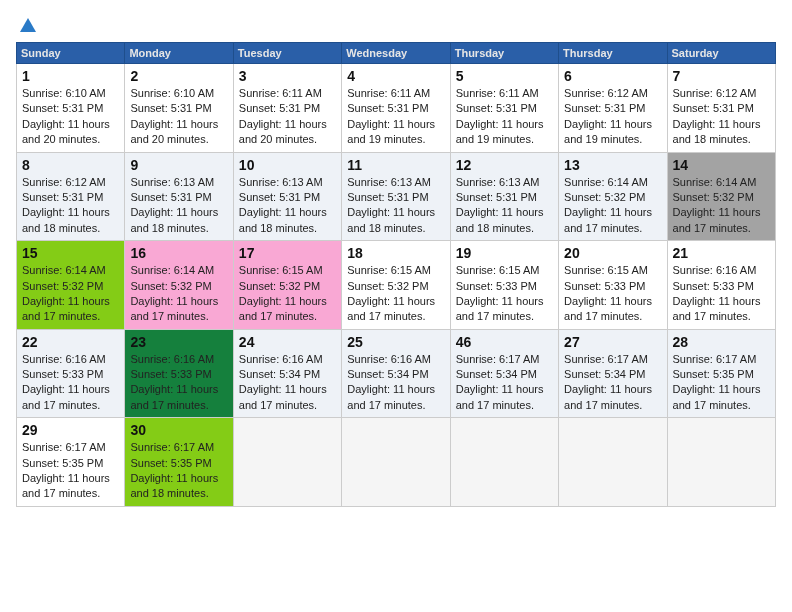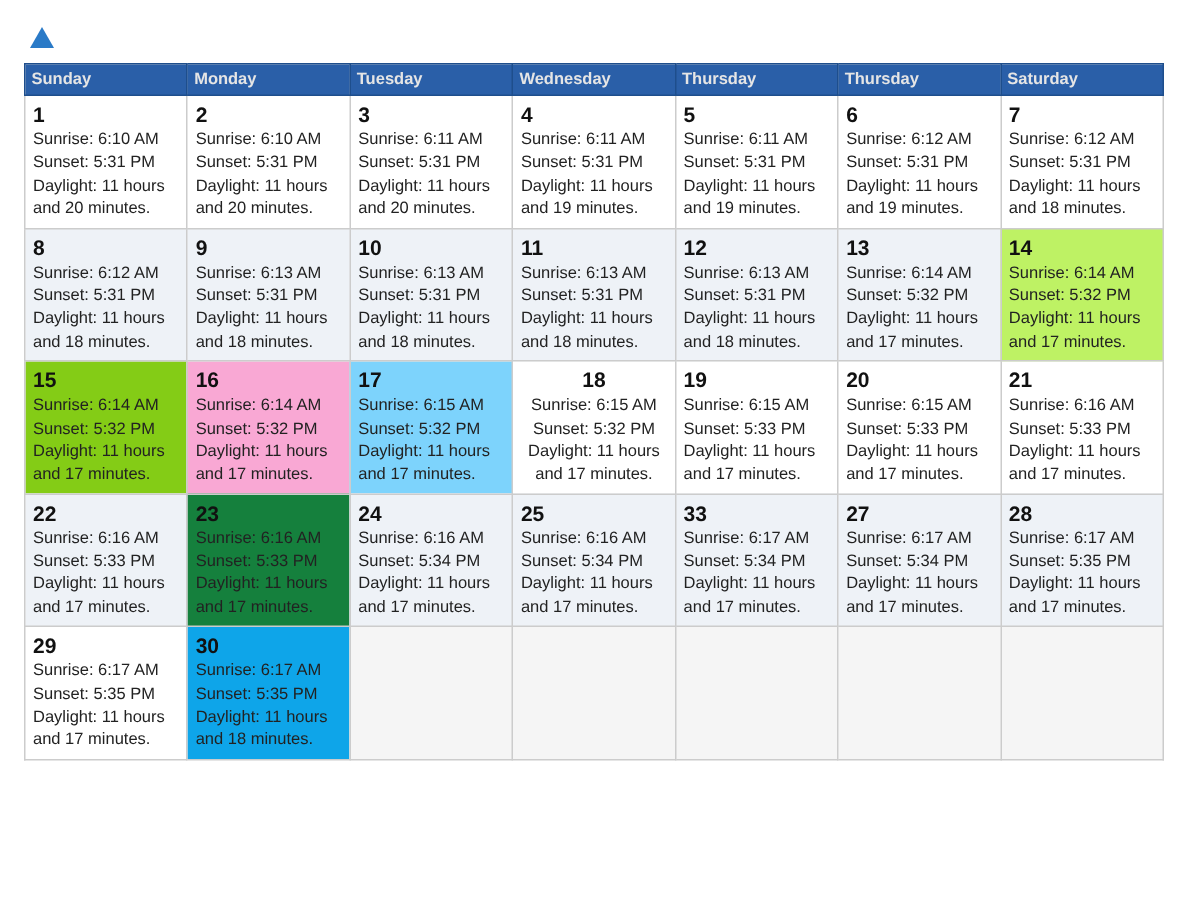--- a/index.html
+++ b/index.html
@@ -225,21 +225,21 @@
         </div>
       </td>
         <td style="background: rgb(238, 242, 247);">
         <span class="day-number">13</span>
         <div class="day-info">
           Sunrise: 6:14 AM<br>
           Sunset: 5:32 PM<br>
           Daylight: 11 hours and 17 minutes.
         </div>
       </td>
-        <td style="background: #bef264;">
+        <td style="background: #a3a3a3;">
         <span class="day-number">14</span>
         <div class="day-info">
           Sunrise: 6:14 AM<br>
           Sunset: 5:32 PM<br>
           Daylight: 11 hours and 17 minutes.
         </div>
       </td>
       </tr>
       <tr>
         <td style="background: #84cc16;">
@@ -251,29 +251,29 @@
         </div>
       </td>
         <td style="background: #f9a8d4;">
         <span class="day-number">16</span>
         <div class="day-info">
           Sunrise: 6:14 AM<br>
           Sunset: 5:32 PM<br>
           Daylight: 11 hours and 17 minutes.
         </div>
       </td>
-        <td style="background: #7dd3fc;">
+        <td style="background: #f9a8d4;">
         <span class="day-number">17</span>
         <div class="day-info">
           Sunrise: 6:15 AM<br>
           Sunset: 5:32 PM<br>
           Daylight: 11 hours and 17 minutes.
         </div>
       </td>
-        <td style="background: rgb(255, 255, 255); text-align: center;">
+        <td style="background: rgb(255, 255, 255);">
         <span class="day-number">18</span>
         <div class="day-info">
           Sunrise: 6:15 AM<br>
           Sunset: 5:32 PM<br>
           Daylight: 11 hours and 17 minutes.
         </div>
       </td>
         <td style="background: rgb(255, 255, 255);">
         <span class="day-number">19</span>
         <div class="day-info">
@@ -326,21 +326,21 @@
       </td>
         <td style="background: rgb(238, 242, 247);">
         <span class="day-number">25</span>
         <div class="day-info">
           Sunrise: 6:16 AM<br>
           Sunset: 5:34 PM<br>
           Daylight: 11 hours and 17 minutes.
         </div>
       </td>
         <td style="background: rgb(238, 242, 247);">
-        <span class="day-number">33</span>
+        <span class="day-number">46</span>
         <div class="day-info">
           Sunrise: 6:17 AM<br>
           Sunset: 5:34 PM<br>
           Daylight: 11 hours and 17 minutes.
         </div>
       </td>
         <td style="background: rgb(238, 242, 247);">
         <span class="day-number">27</span>
         <div class="day-info">
           Sunrise: 6:17 AM<br>
@@ -359,21 +359,21 @@
       </tr>
       <tr class="last-row">
         <td style="background: rgb(255, 255, 255);">
         <span class="day-number">29</span>
         <div class="day-info">
           Sunrise: 6:17 AM<br>
           Sunset: 5:35 PM<br>
           Daylight: 11 hours and 17 minutes.
         </div>
       </td>
-        <td style="background: #0ea5e9; margin-top: 32px;">
+        <td style="background: #84cc16; margin-top: 32px;">
         <span class="day-number">30</span>
         <div class="day-info">
           Sunrise: 6:17 AM<br>
           Sunset: 5:35 PM<br>
           Daylight: 11 hours and 18 minutes.
         </div>
       </td>
         <td class="empty-cell"></td>
         <td class="empty-cell"></td>
         <td class="empty-cell"></td>

